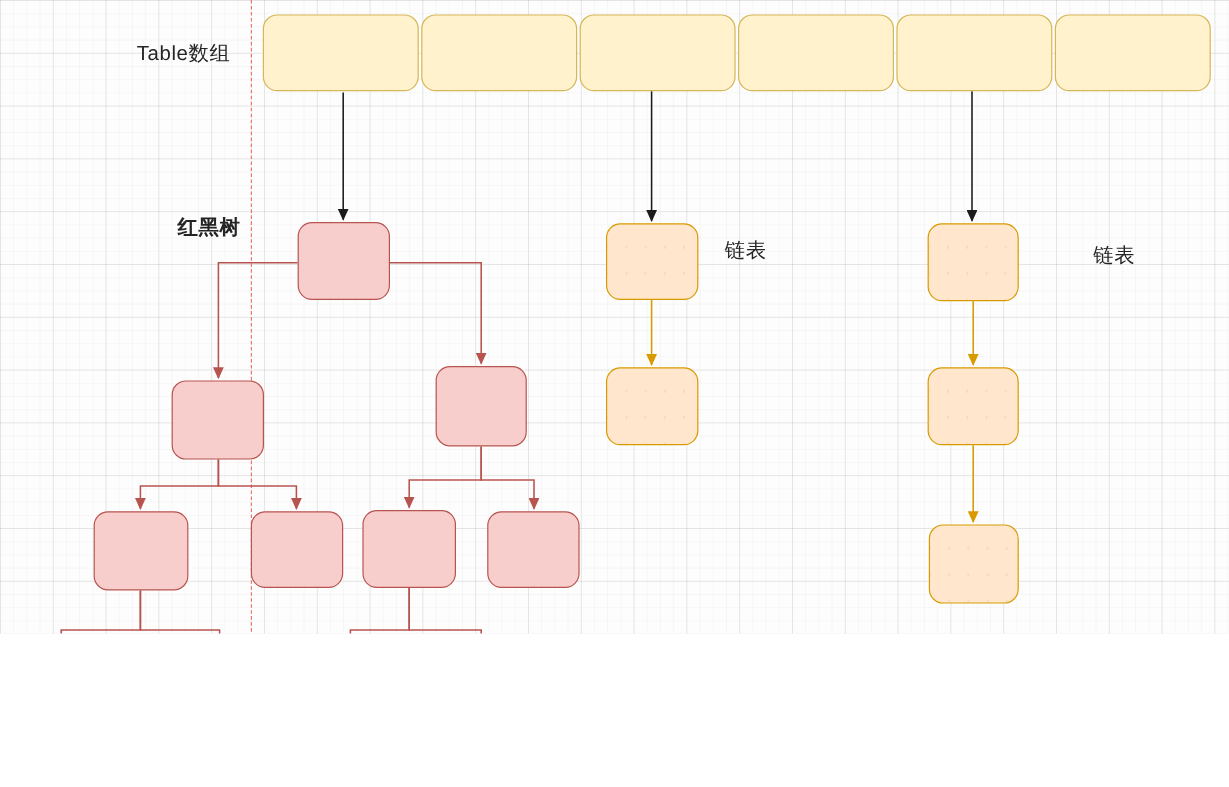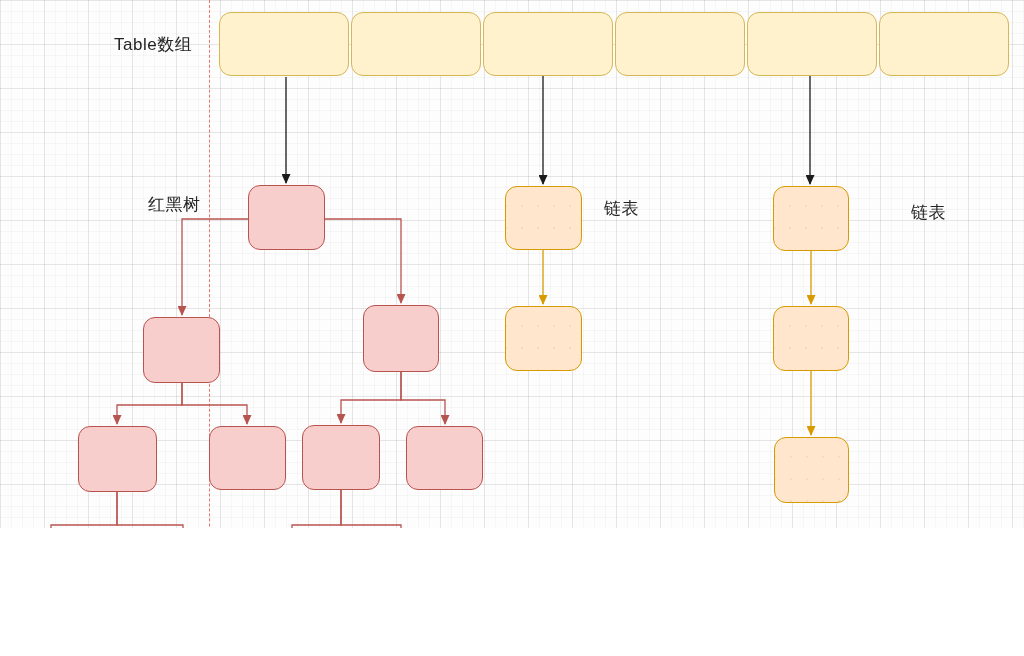--- a/index.html
+++ b/index.html
@@ -59,21 +59,21 @@
   }
   .diagram-label {
     position: absolute;
     z-index: 4;
     font-size: 17px;
     color: #242424;
     letter-spacing: 0.5px;
     white-space: nowrap;
   }
   .label-table-array { left: 114px; top: 33px; }
-  .label-red-black-tree { left: 148px; top: 193px; }
+  .label-red-black-tree { left: 148px; top: 178px; font-weight: bold; }
   .label-linked-list-middle { left: 604px; top: 197px; }
   .label-linked-list-right { left: 911px; top: 201px; }
 </style>
 </head>
 <body>
 
 <div class="canvas">
   <div class="guide-line"></div>
 
   <svg id="edges" width="1024" height="656" viewBox="0 0 1024 656">

